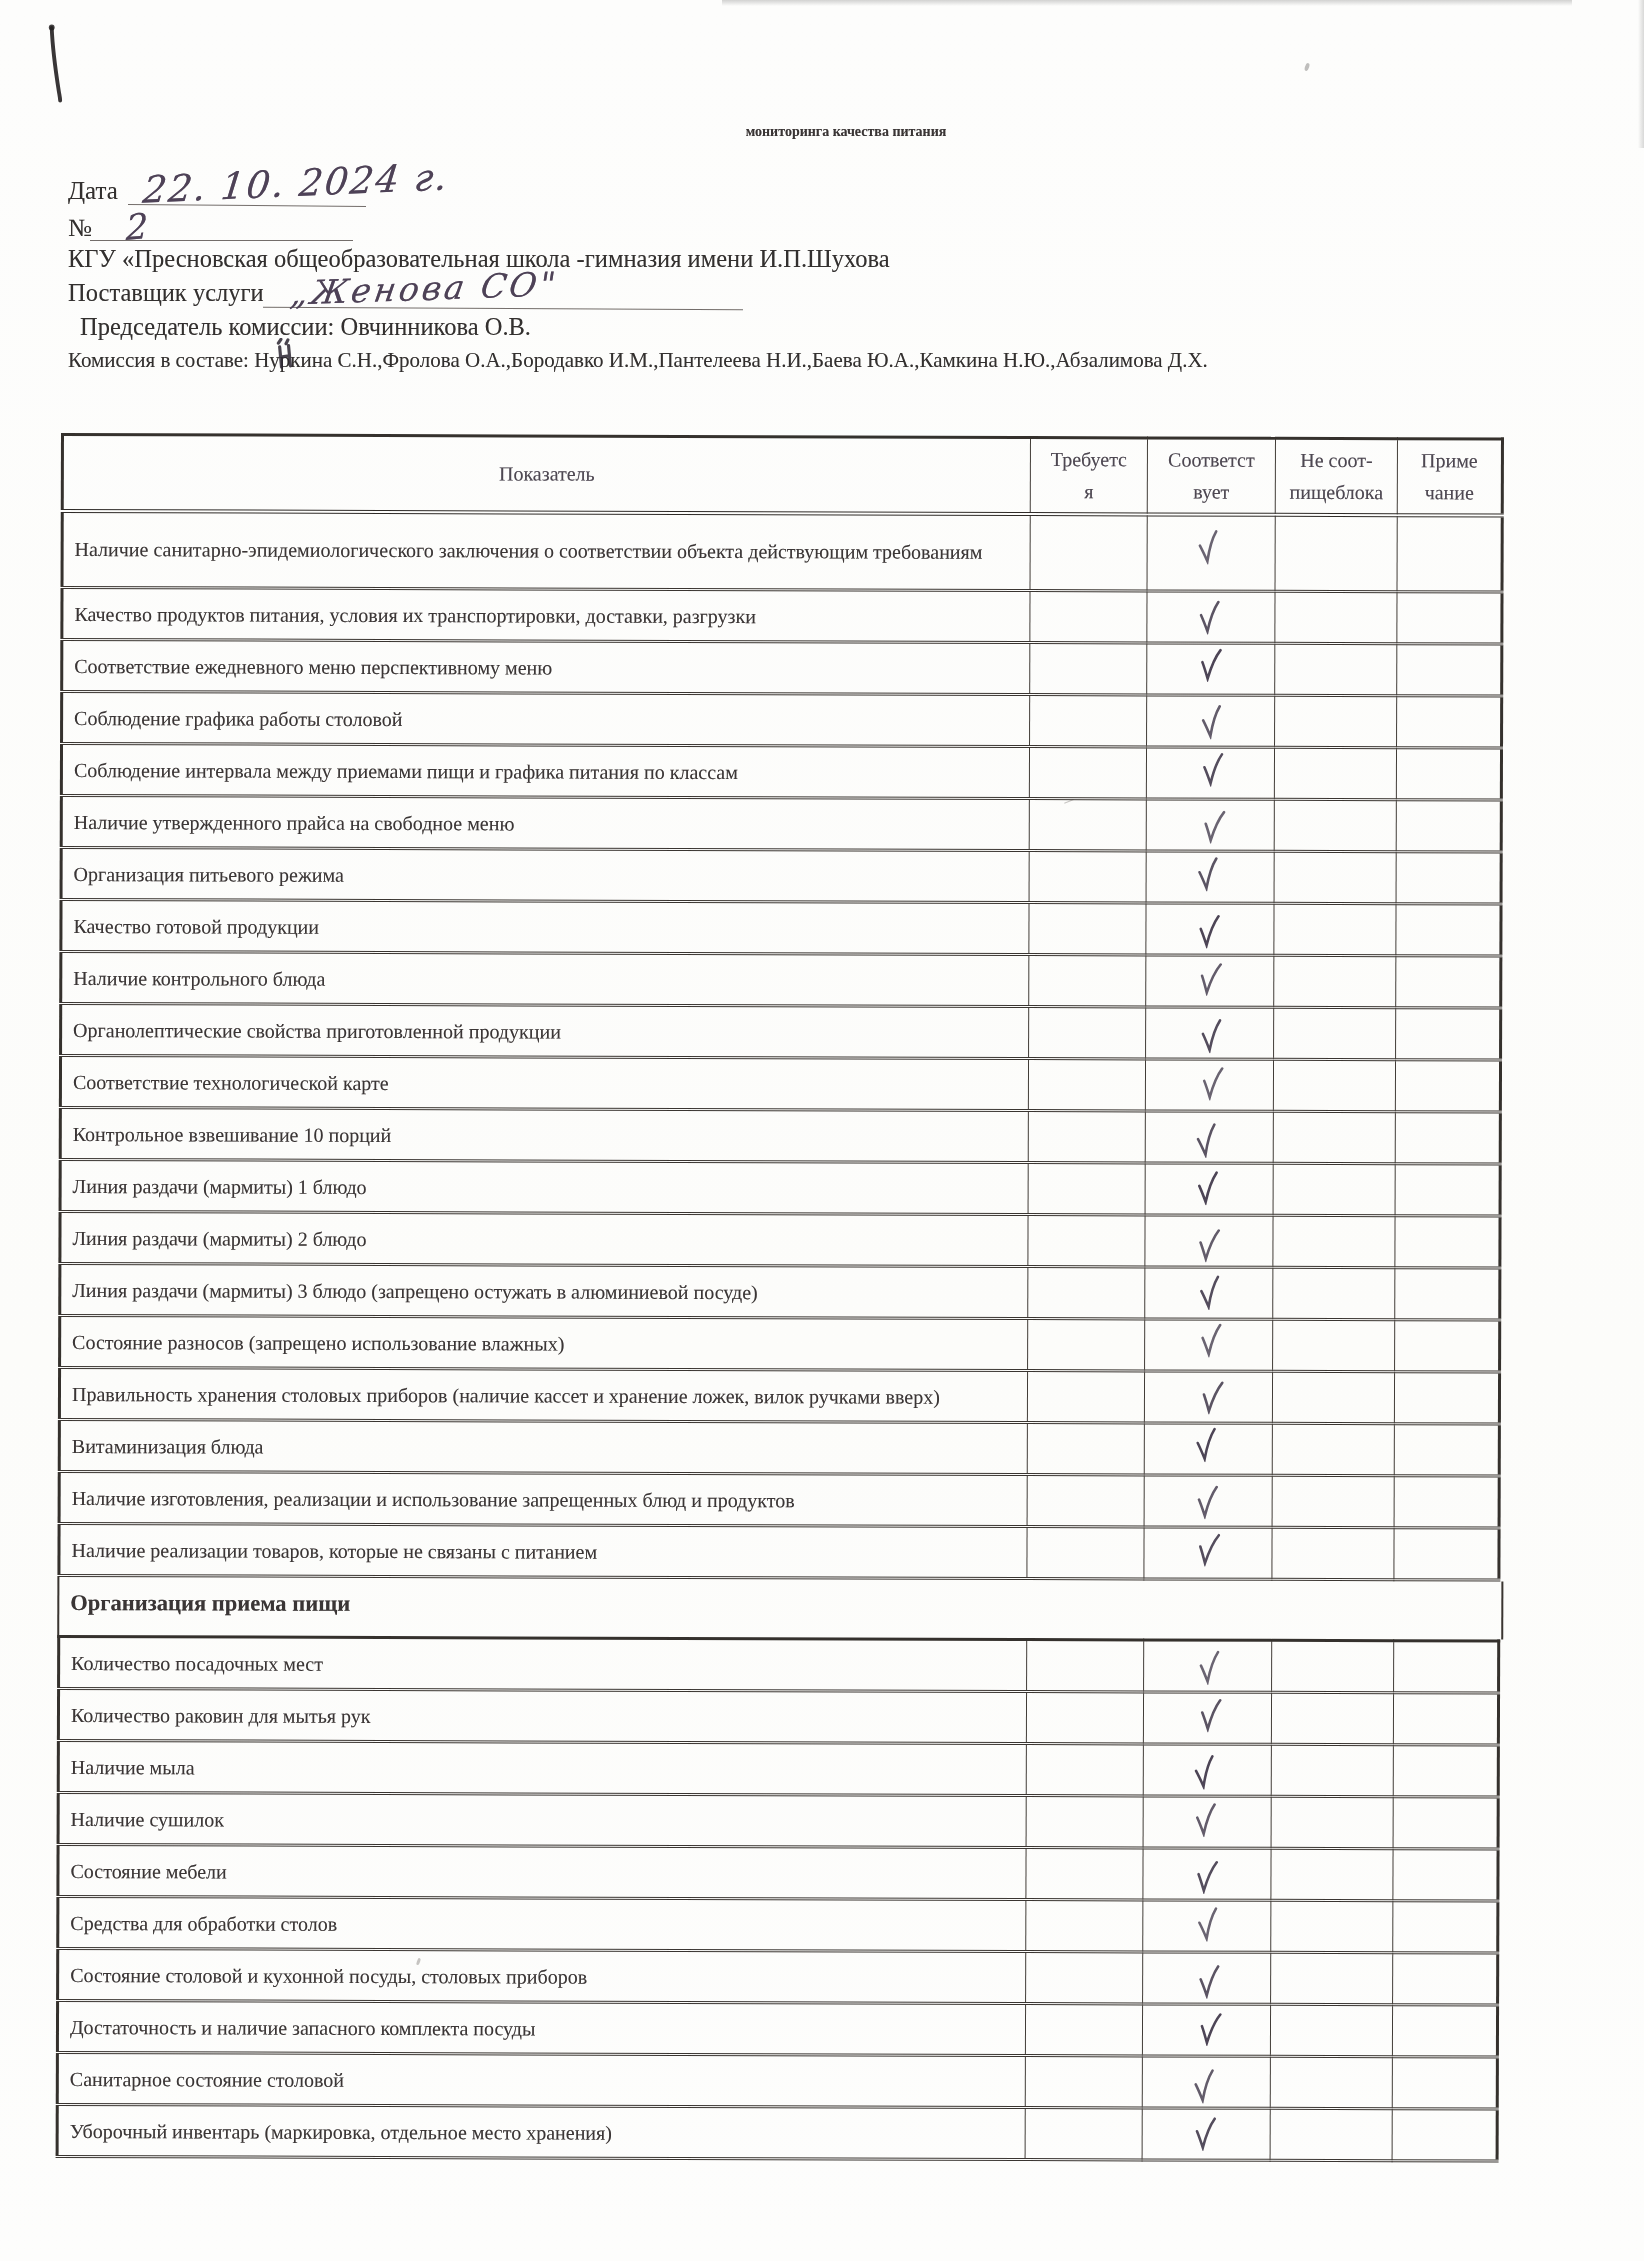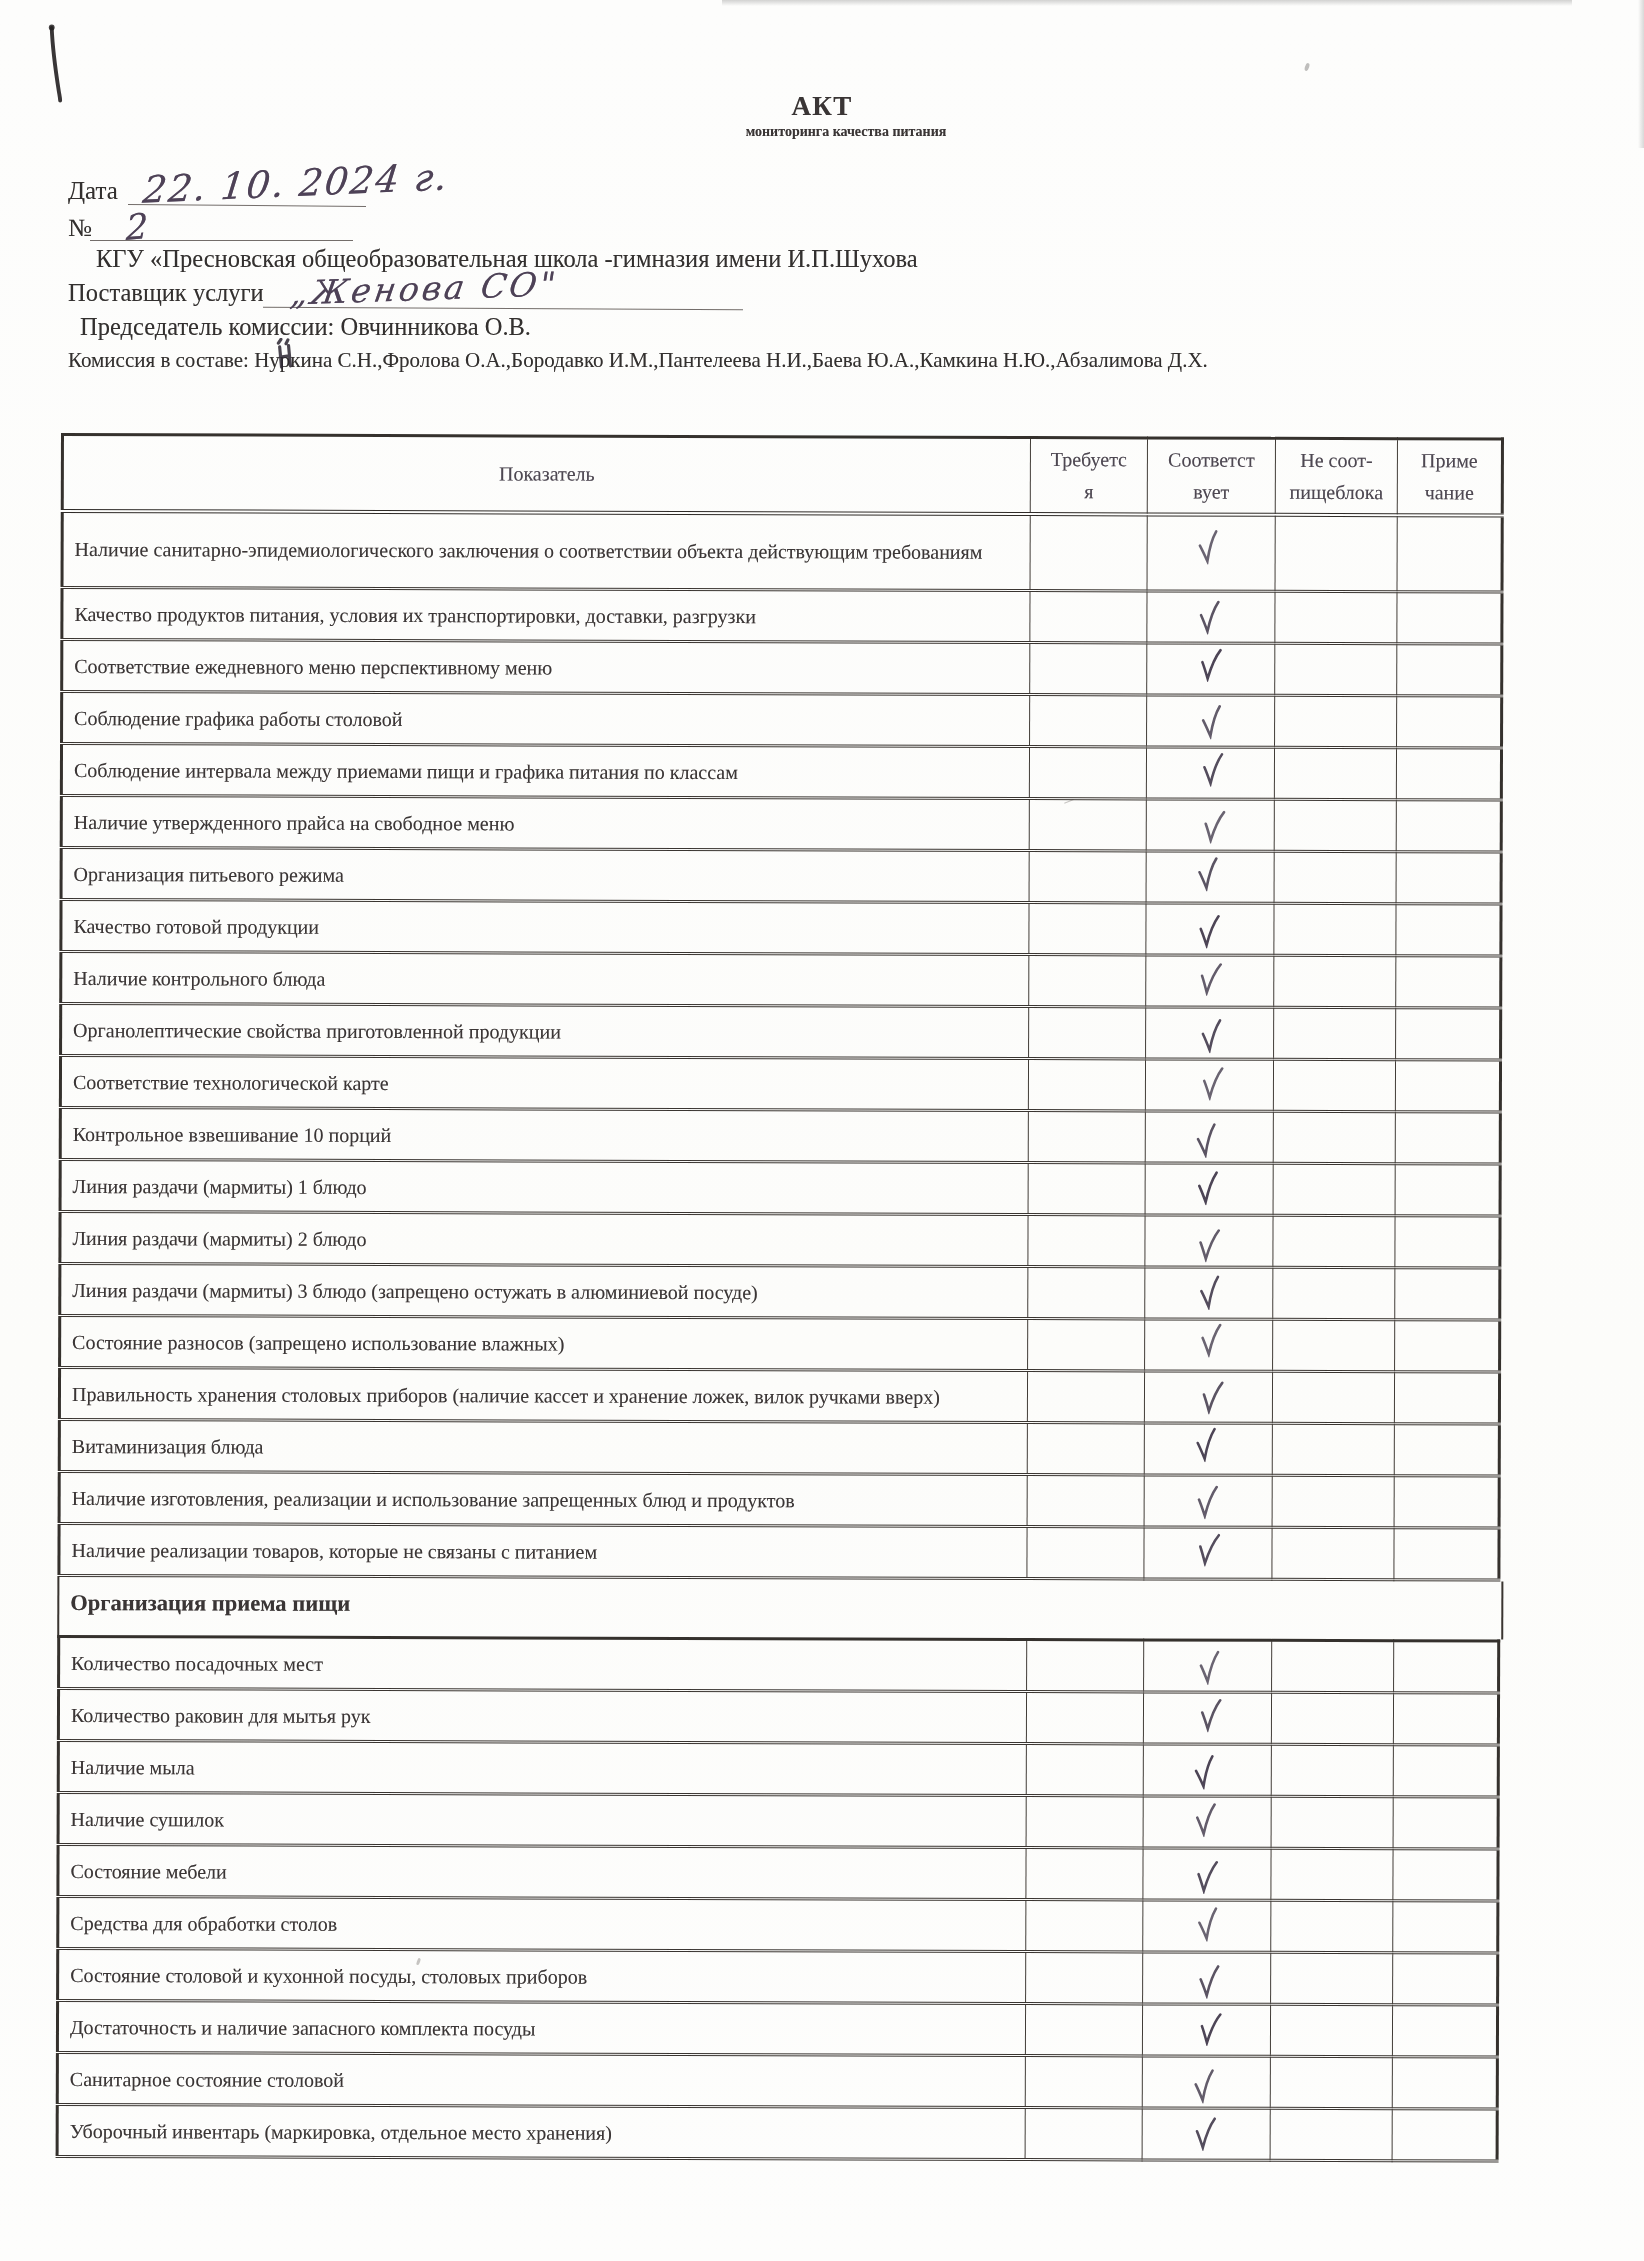--- a/index.html
+++ b/index.html
@@ -19,21 +19,21 @@
   .doc-subtitle {
     position:absolute; top:124px; left:0; width:1644px; text-align:center;
     font-size:14px; font-weight:bold; color:#3a3535;
     text-shadow:0 0 0.6px rgba(58,53,53,.4);
     padding-left:24px;
   }
   
   .line { position:absolute; left:68px; white-space:nowrap; text-shadow:0 0 0.6px rgba(51,48,47,.35); }
   .l-date      { top:177px; font-size:25px; }
   .l-num       { top:214px; font-size:25px; }
-  .l-org       { top:245px; font-size:24.5px;margin-left:28px; }
+  .l-org       { top:245px; font-size:24.5px; }
   .l-supplier  { top:279px; font-size:24.5px; }
   .l-chair     { top:313px; font-size:24.5px;margin-left:12px; }
   .l-comm      { top:348px; font-size:21px; }
   .l-intro     { top:375px; left:108px; font-size:24px; }
   .underline { position:absolute; height:0; border-bottom:1.9px solid #5a5450; opacity:.85; }
   .ul-date     { top:205px; left:128px; width:238px; transform:rotate(.5deg); }
   .ul-num      { top:240px; left:90px; width:263px; }
   .ul-supplier { top:308px; left:263px; width:480px; transform:rotate(.3deg); }
   
   .hw {
@@ -92,21 +92,20 @@
   <svg class="pen-stroke" width="39" height="97" viewBox="0 0 60 150">
     <path d="M18 14 C19 40, 24 80, 29 112 C30 118, 31 122, 31 126" stroke="#232021" stroke-width="6" fill="none" stroke-linecap="round" opacity=".9"></path>
     <circle cx="18" cy="13" r="4.5" fill="#232021" opacity=".85"></circle>
   </svg>
   <div class="edge-smudge-top"></div>
   <div class="corner-smudge-right"></div>
   <div class="speck-1"></div>
   <div class="speck-2"></div>
   <div class="speck-3"></div>
 
-  <div class="doc-title">АКТ</div>
   <div class="doc-subtitle">мониторинга качества питания</div>
 
   <div class="line l-date">
     <span>Дата</span>
   </div>
   <div class="underline ul-date"></div>
   <span class="hw hw-date">22. 10. 2024 г.</span>
 
   <div class="line l-num">
     <span>№</span>

